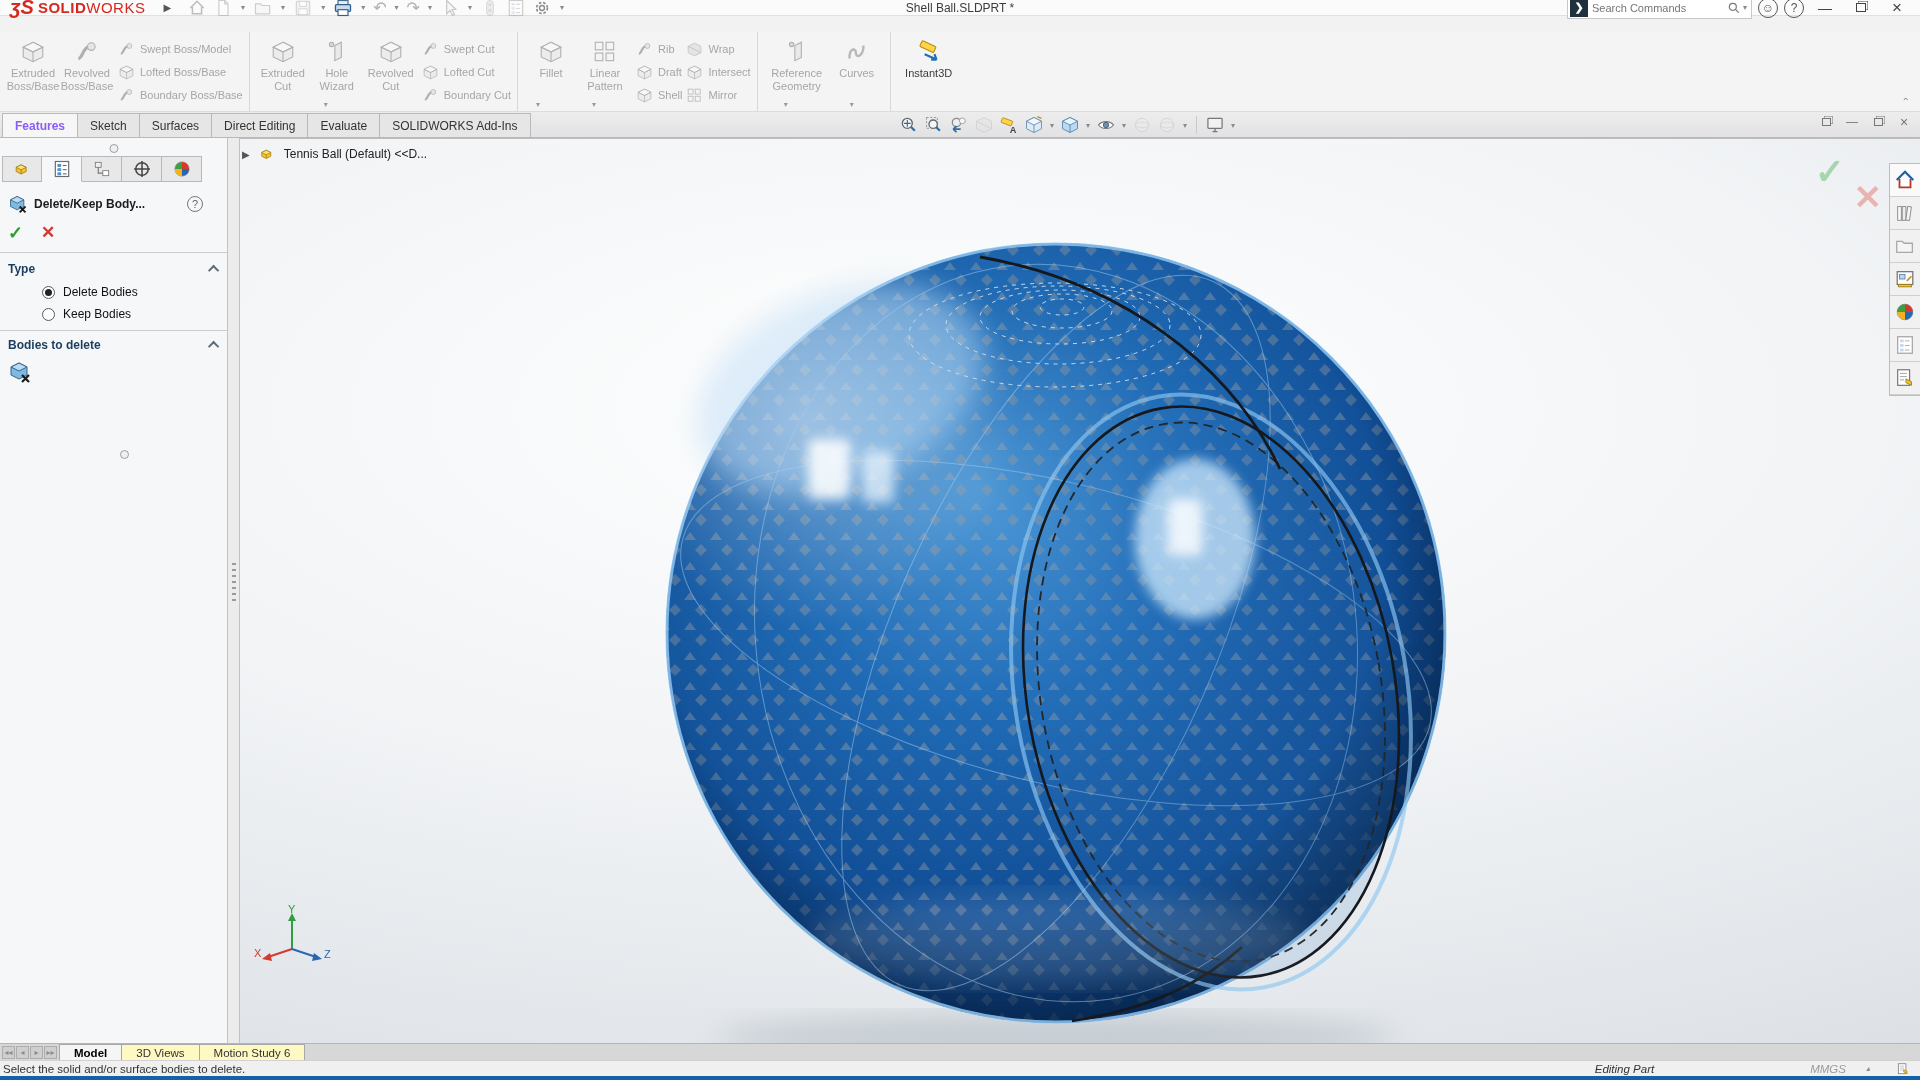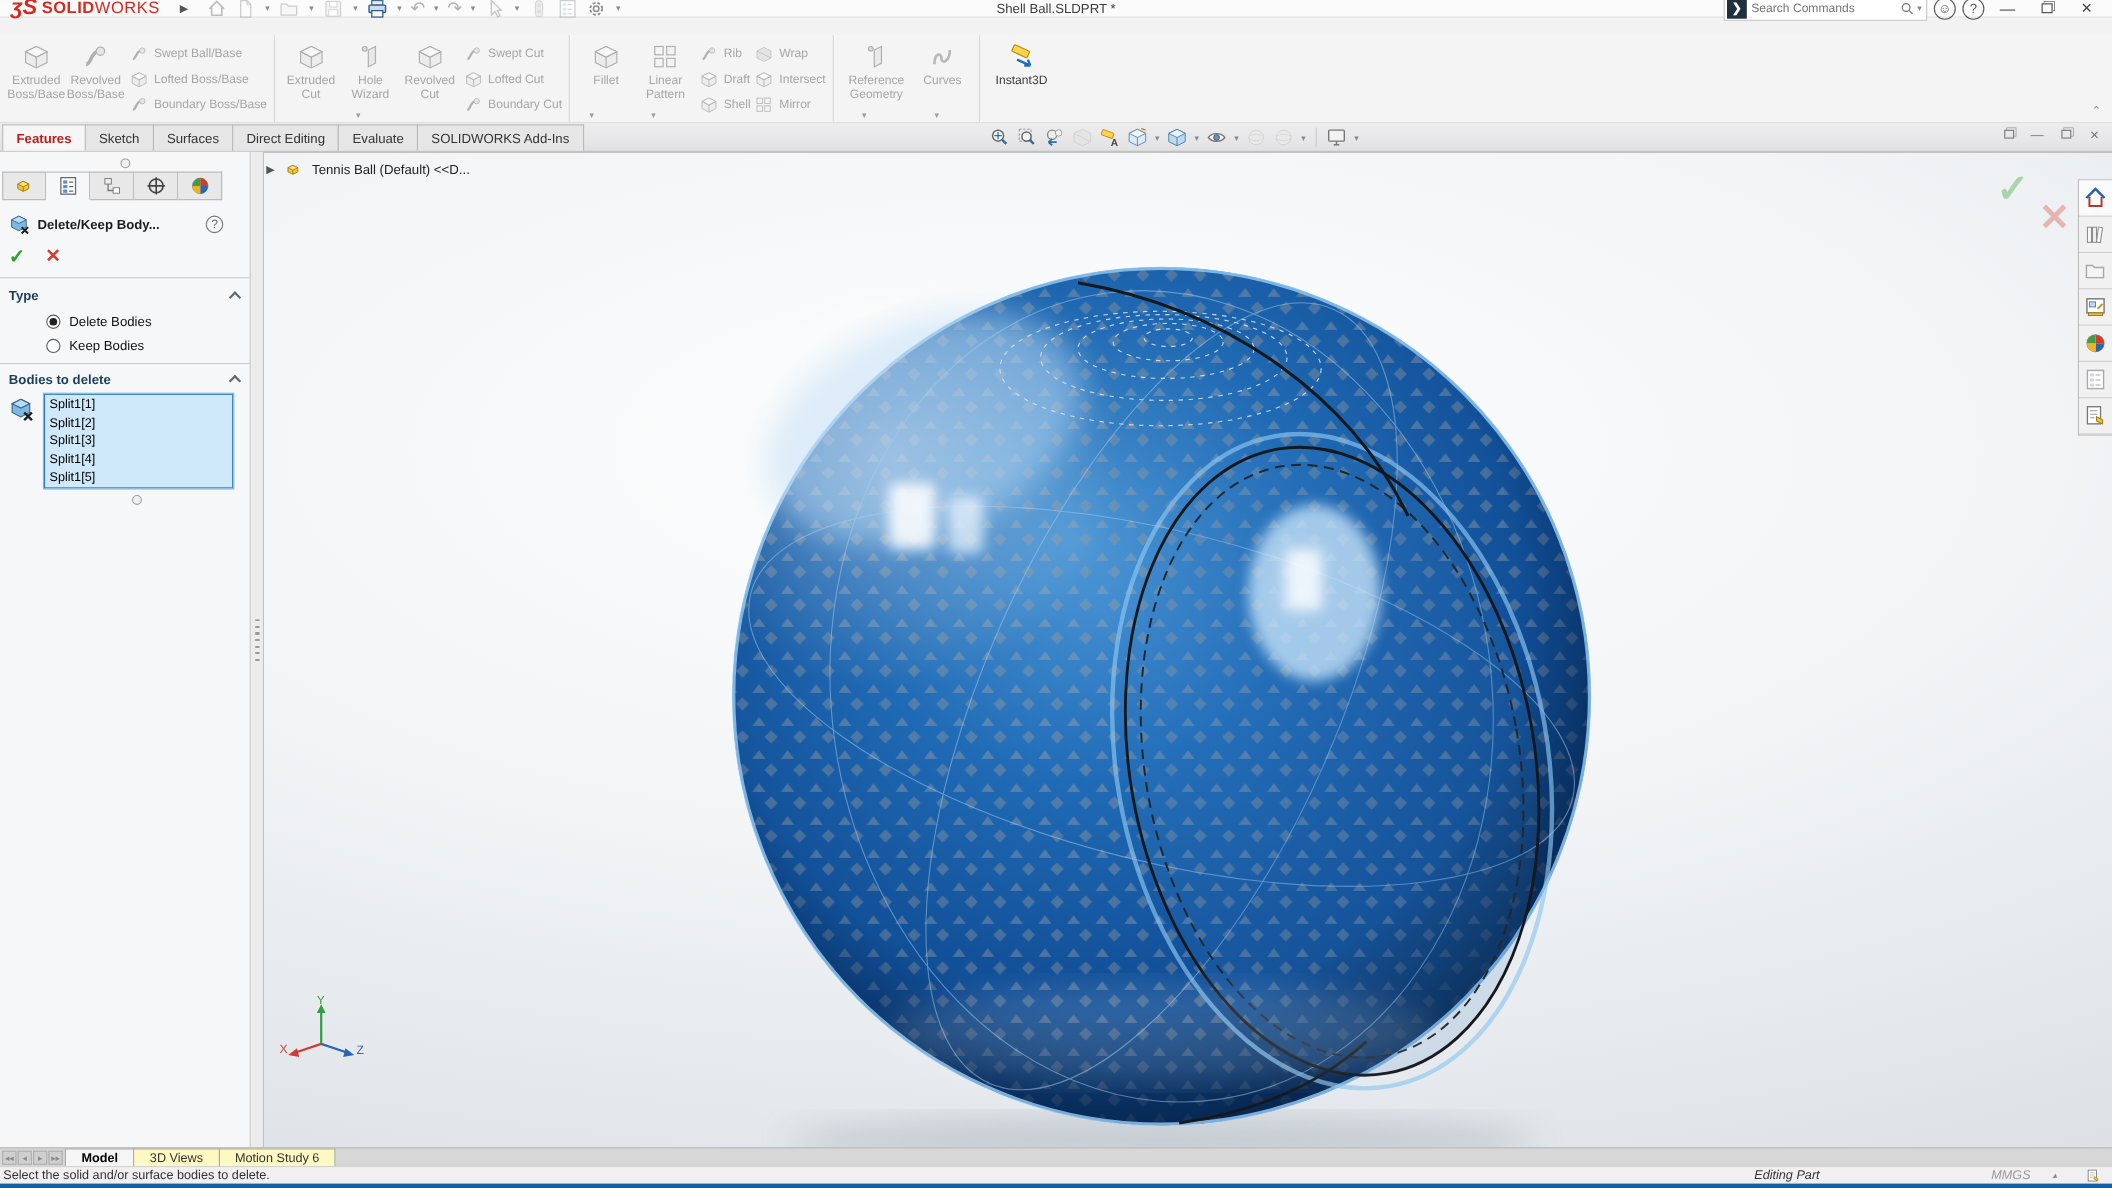--- a/index.html
+++ b/index.html
@@ -38,21 +38,21 @@
   .stack { display:flex; flex-direction:column; justify-content:flex-start; gap:5px; padding-top:4px; margin-left:4px; }
   .sitem { display:flex; align-items:center; gap:5px; font-size:11px; color:#a6a6a6; white-space:nowrap; height:18px; }
   .sitem .sicon2 { width:17px; height:17px; flex:none; }
   .flyarrow { position:absolute; bottom:2px; font-size:8px; color:#9a9a9a; }
   .ribbon-collapse { position:absolute; right:10px; bottom:4px; color:#8a8a8a; font-size:10px; }
 
   
   .tabband { position:absolute; top:112px; left:0; width:1920px; height:26px; background:linear-gradient(#ededee,#e2e2e4); border-bottom:1px solid #b9b9b9; display:flex; align-items:flex-end; }
   .cmdtabs { display:flex; align-items:flex-end; height:100%; margin-left:2px; }
   .ctab { padding:4px 12px; font-size:12px; color:#333; border:1px solid #b9b9b9; border-bottom:none; background:#e6e6e7; margin-right:-1px; height:24px; display:flex; align-items:center; }
-  .ctab.active { background:#f6f6f7; font-weight:bold; color:#b91c1c; position:relative; z-index:2; }
+  .ctab.active { background:#f6f6f7; font-weight:bold; color:#8b5cf6; position:relative; z-index:2; }
   .headsup { position:absolute; left:898px; top:0; height:26px; display:flex; align-items:center; gap:3px; }
   .hicon { width:22px; height:22px; display:flex; align-items:center; justify-content:center; }
   .hdrop { font-size:8px; color:#8a8a8a; margin:0 2px; }
   .hsep { width:1px; height:18px; background:#c9c9c9; margin:0 4px; }
   .docwin { position:absolute; right:8px; top:2px; display:flex; align-items:center; gap:10px; color:#777; }
   .dw { width:16px; height:16px; display:flex; align-items:center; justify-content:center; font-size:12px; }
   .dw .rg { width:9px; height:8px; border:1px solid #777; box-shadow:2px -2px 0 -0.5px #e8e8e9, 2px -2px 0 0 #777; }
 
   
   .main { position:absolute; top:138px; left:0; width:1920px; height:905px; display:flex; }
@@ -397,21 +397,21 @@
           <svg class="bicon">
             <use href="#s-sweep"></use>
           </svg>
           <span>Revolved Boss/Base</span>
         </div>
       <div class="stack">
         <div class="sitem">
             <svg class="sicon2">
               <use href="#s-sweep"></use>
             </svg>
-            <span>Swept Ball/Base</span>
+            <span>Swept Boss/Model</span>
           </div>
         <div class="sitem">
             <svg class="sicon2">
               <use href="#s-cube"></use>
             </svg>
             <span>Lofted Boss/Base</span>
           </div>
         <div class="sitem">
             <svg class="sicon2">
               <use href="#s-sweep"></use>
@@ -686,27 +686,20 @@
         <span>Keep Bodies</span>
       </div>
       <div class="pdiv" style="top:192px"></div>
       <div class="grouphdr" style="top:200px">
         <span>Bodies to delete</span>
         <span class="chev"></span>
       </div>
       <svg class="bodies-icon">
           <use href="#s-delbody"></use>
         </svg>
-      <div class="bodylist">
-        <div class="bodyrow">Split1[1]</div>
-        <div class="bodyrow">Split1[2]</div>
-        <div class="bodyrow">Split1[3]</div>
-        <div class="bodyrow">Split1[4]</div>
-        <div class="bodyrow">Split1[5]</div>
-      </div>
       <div class="list-resize"></div>
     </div>
 
     <div class="vsplit">
         <div class="grip"></div>
       </div>
 
     <div class="viewport">
 
       <svg width="1650" height="905" viewBox="0 0 1650 905" style="position:absolute;top:0;left:0">

